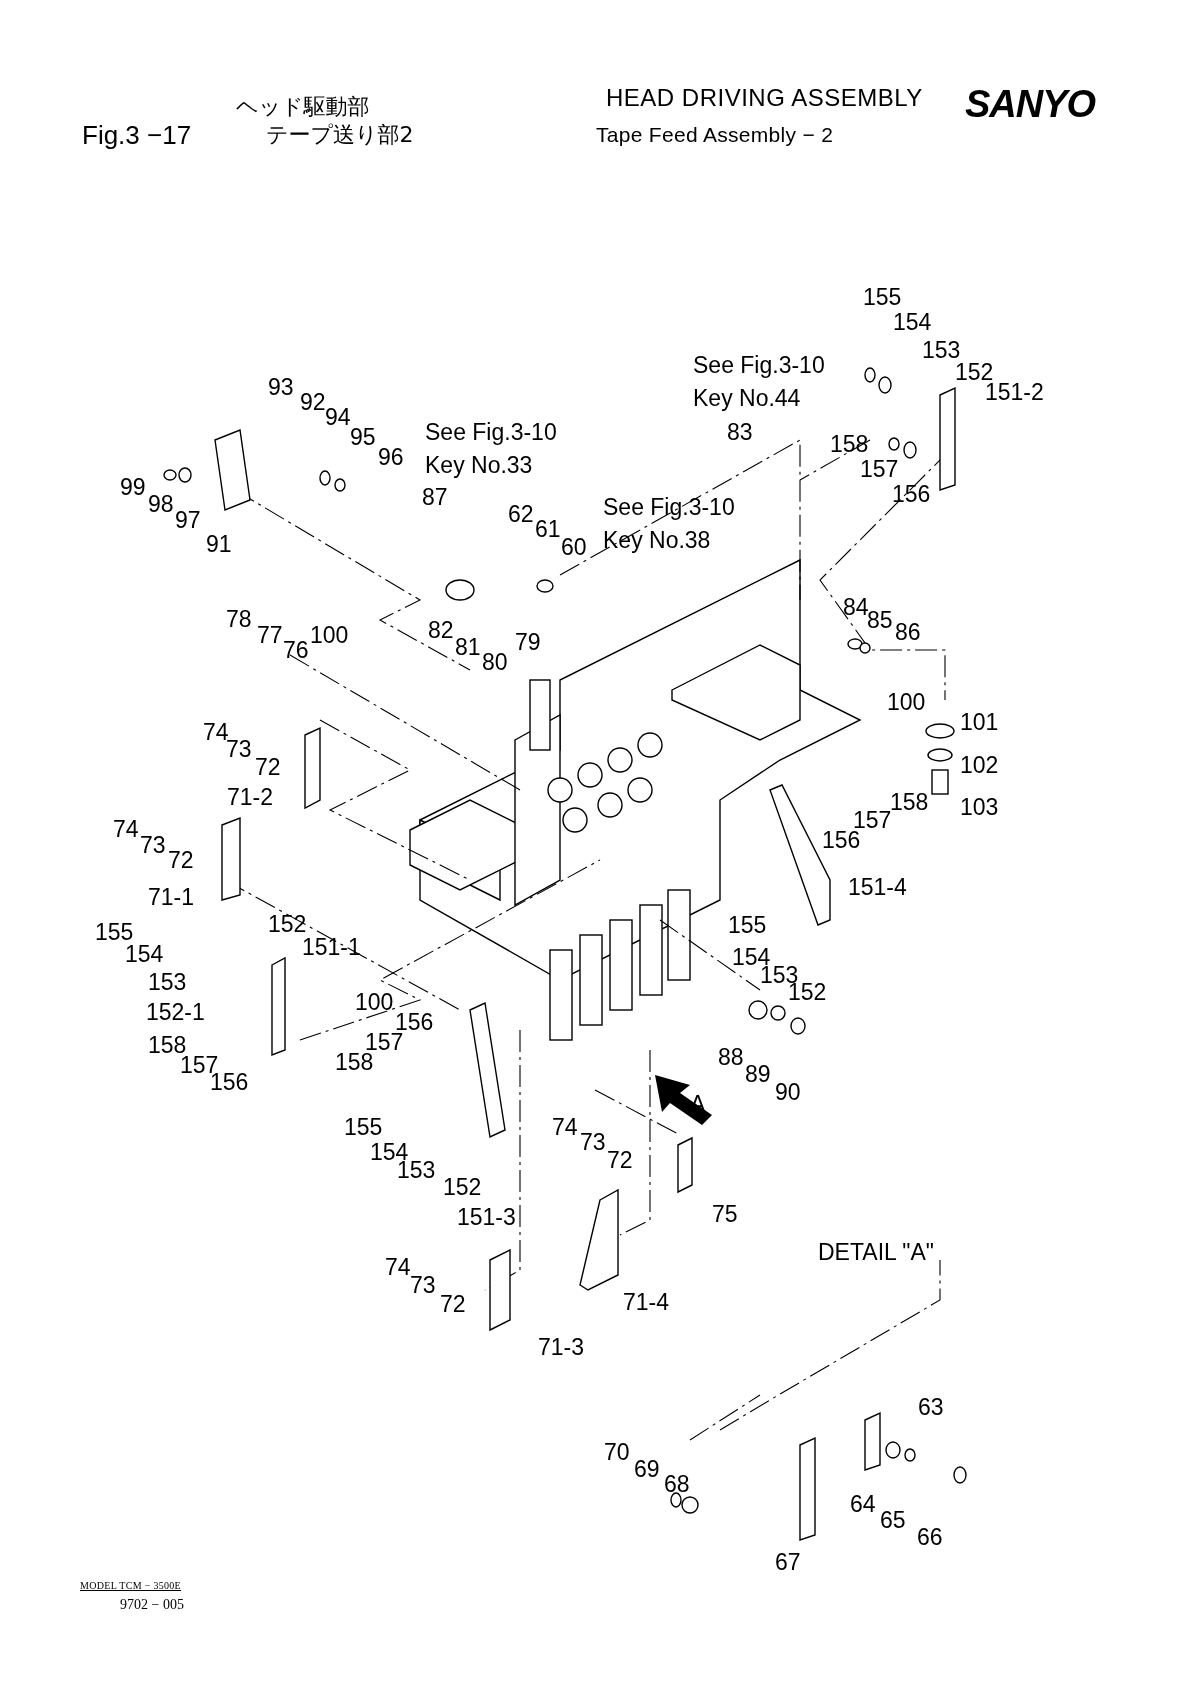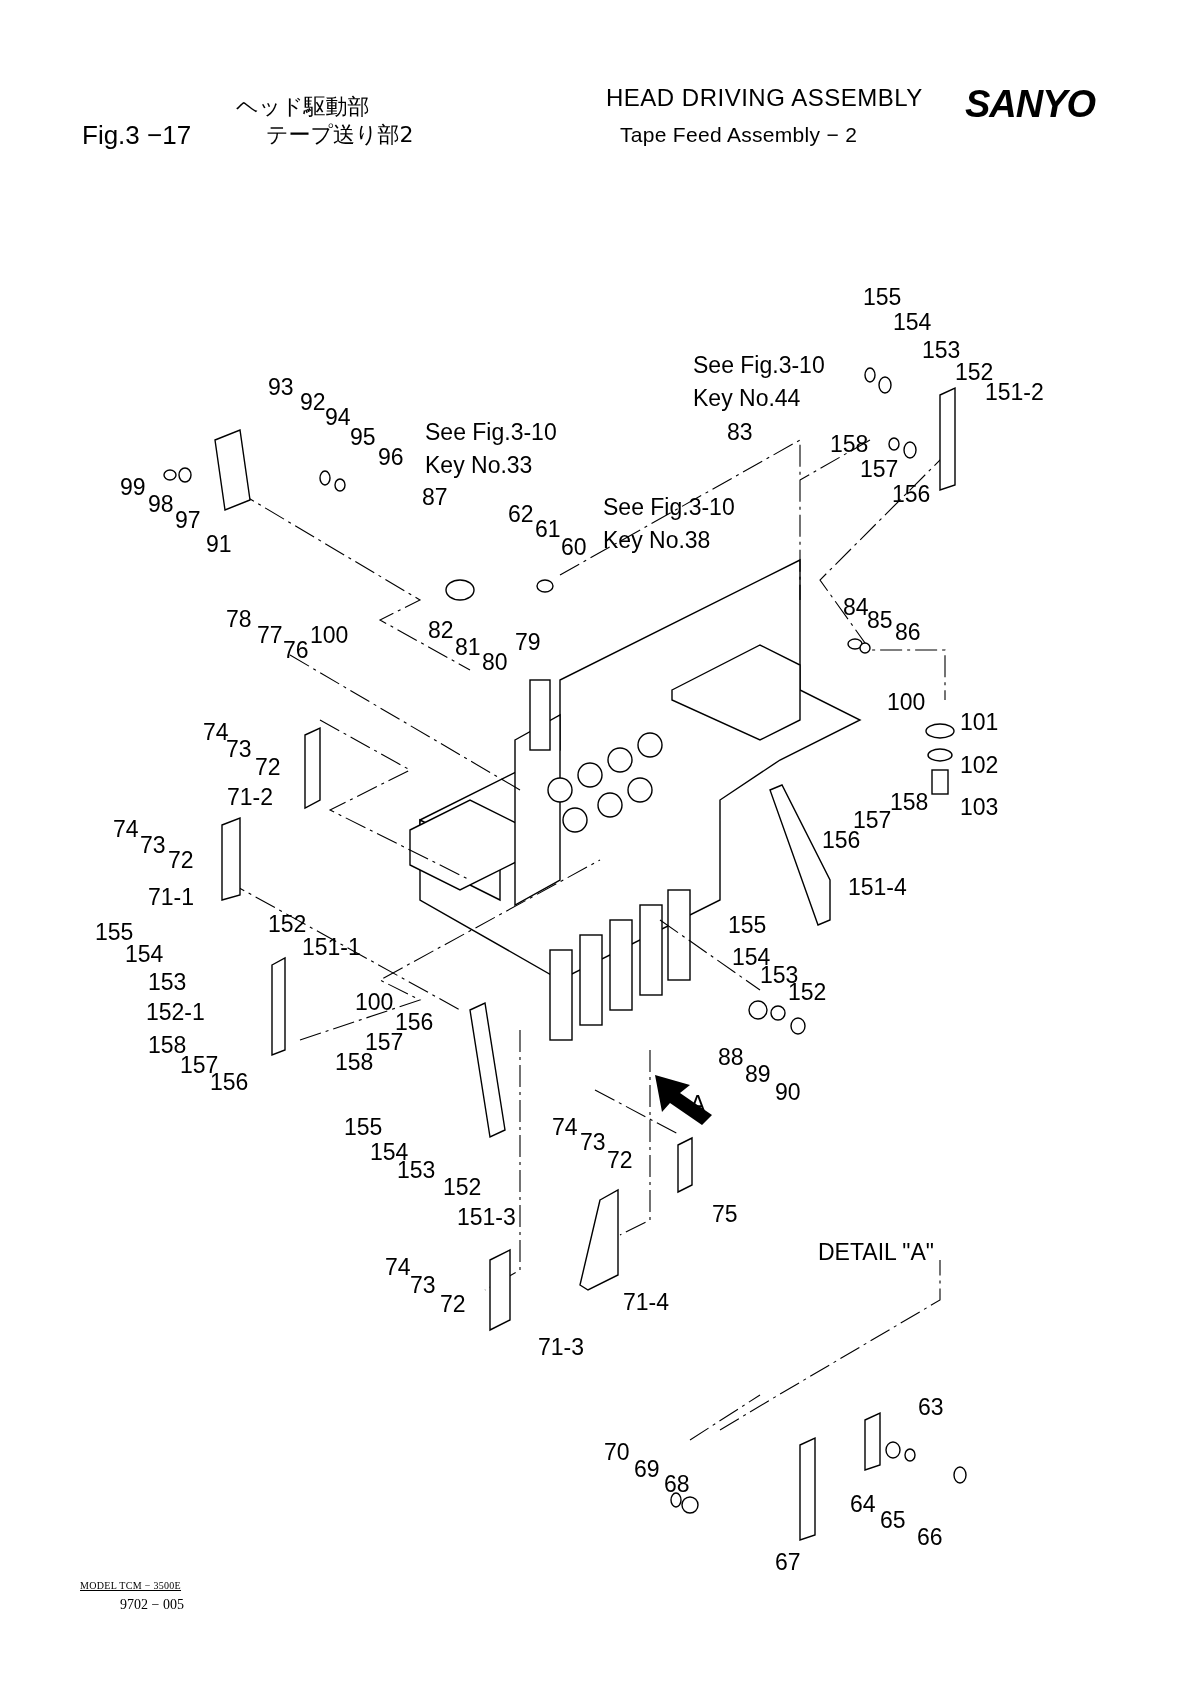--- a/index.html
+++ b/index.html
@@ -5,21 +5,21 @@
   html, body { margin: 0; padding: 0; background: #ffffff; }
   body { width: 1190px; height: 1682px; position: relative; overflow: hidden;
          font-family: "Liberation Sans", "DejaVu Sans", sans-serif; color: #000; }
   .abs { position: absolute; white-space: nowrap; }
   .logo { left: 965px; top: 42px; font-size: 38px; font-weight: bold; font-style: italic;
           letter-spacing: -1px; font-family: "Liberation Sans", sans-serif; margin-top: 41px; }
   .jp1 { left: 236px; top: 92px; font-size: 22px; font-family: "DejaVu Sans", sans-serif; text-align: right; }
   .fig { left: 82px; top: 120px; font-size: 26px; }
   .jp2 { left: 250px; top: 120px; font-size: 22px; font-family: "DejaVu Sans", sans-serif; margin-left: 16px; }
   .en1 { left: 606px; top: 84px; font-size: 24px; letter-spacing: 0.5px; text-align: right; }
-  .en2 { left: 620px; top: 123px; font-size: 21px; letter-spacing: 0.3px; }
+  .en2 { left: 596px; top: 123px; font-size: 21px; letter-spacing: 0.3px; }
   .model { left: 80px; top: 1580px; font-family: "Liberation Serif", serif; font-size: 10px;
            text-decoration: underline; letter-spacing: 0.3px; }
   .docno { left: 120px; top: 1597px; font-family: "Liberation Serif", serif; font-size: 14px; }
   svg#diagram { position: absolute; left: 0; top: 0; }
   .lbl { font-family: "Liberation Sans", sans-serif; font-size: 23px; fill: #000; }
   .ref { font-family: "Liberation Sans", sans-serif; font-size: 23px; fill: #000; }
   .part { fill: #fff; stroke: #000; stroke-width: 1.4; }
   .dash { fill: none; stroke: #000; stroke-width: 1.1; stroke-dasharray: 22 5 3 5; }
 </style>
 </head>

